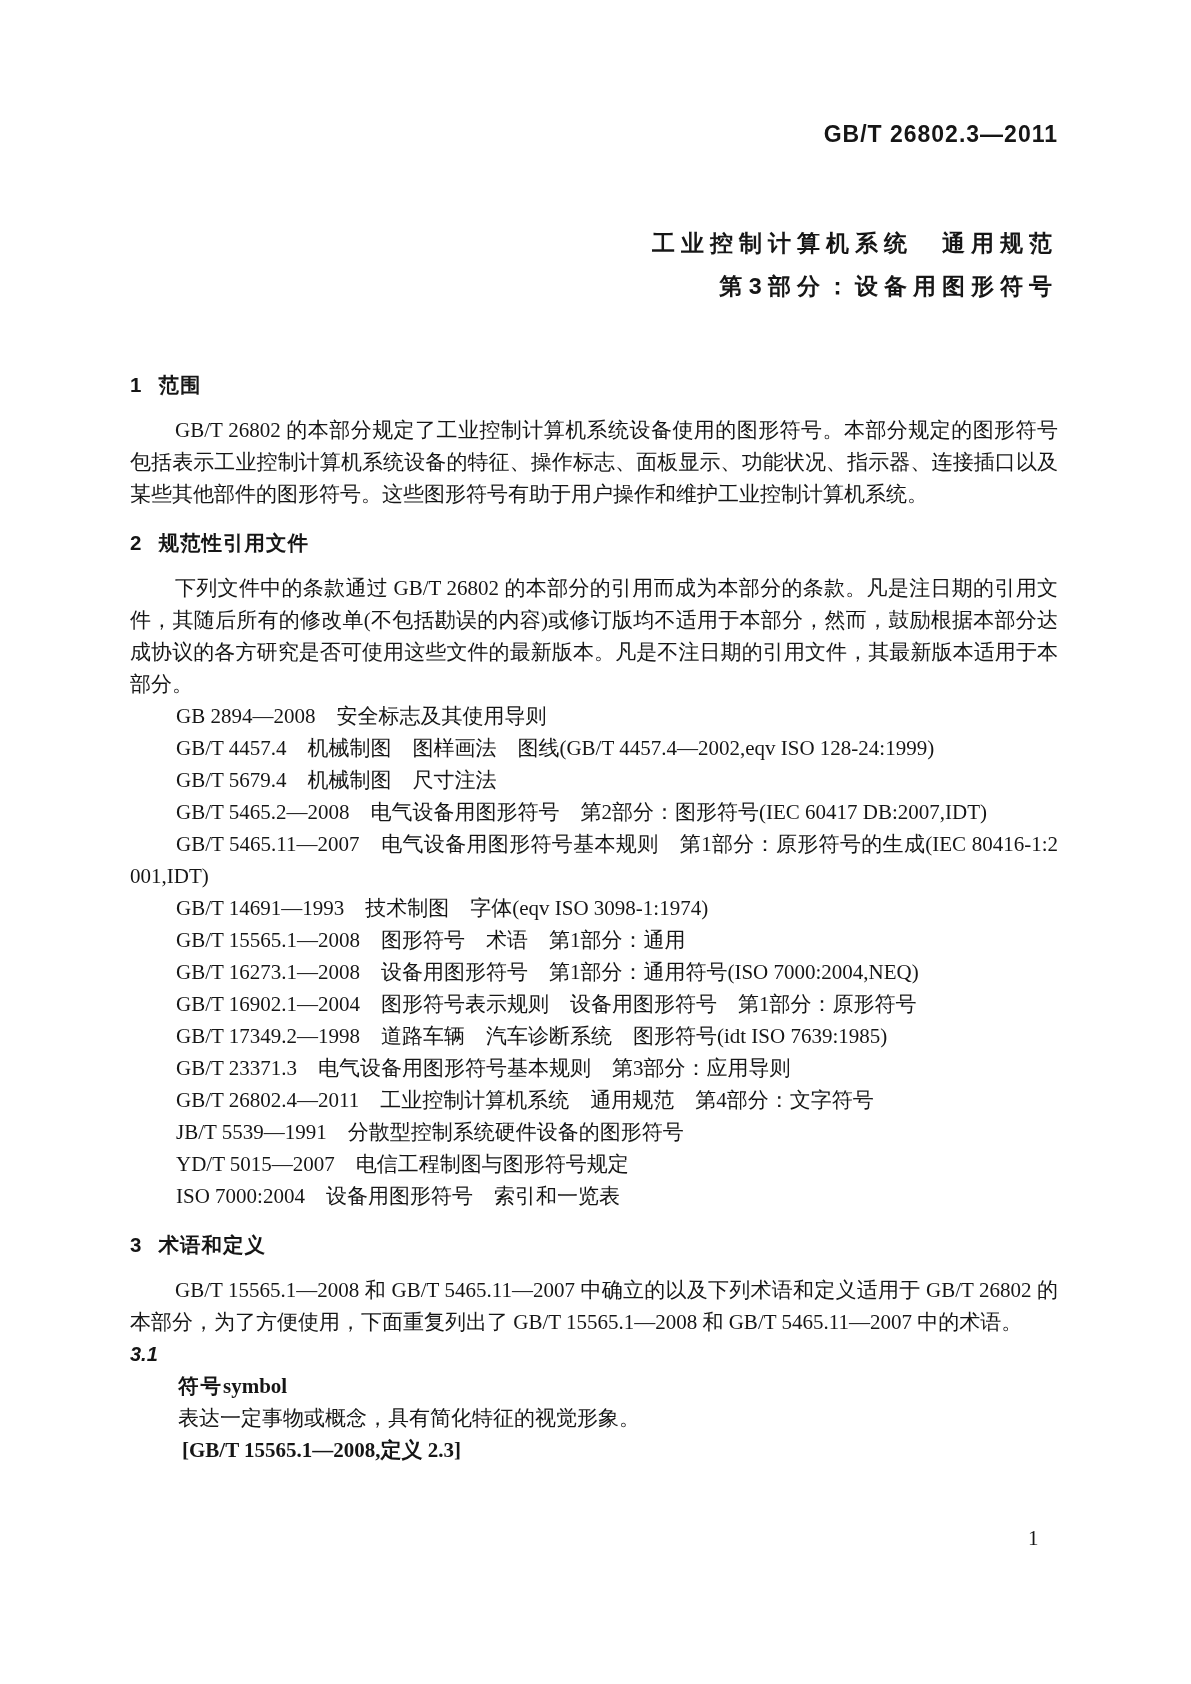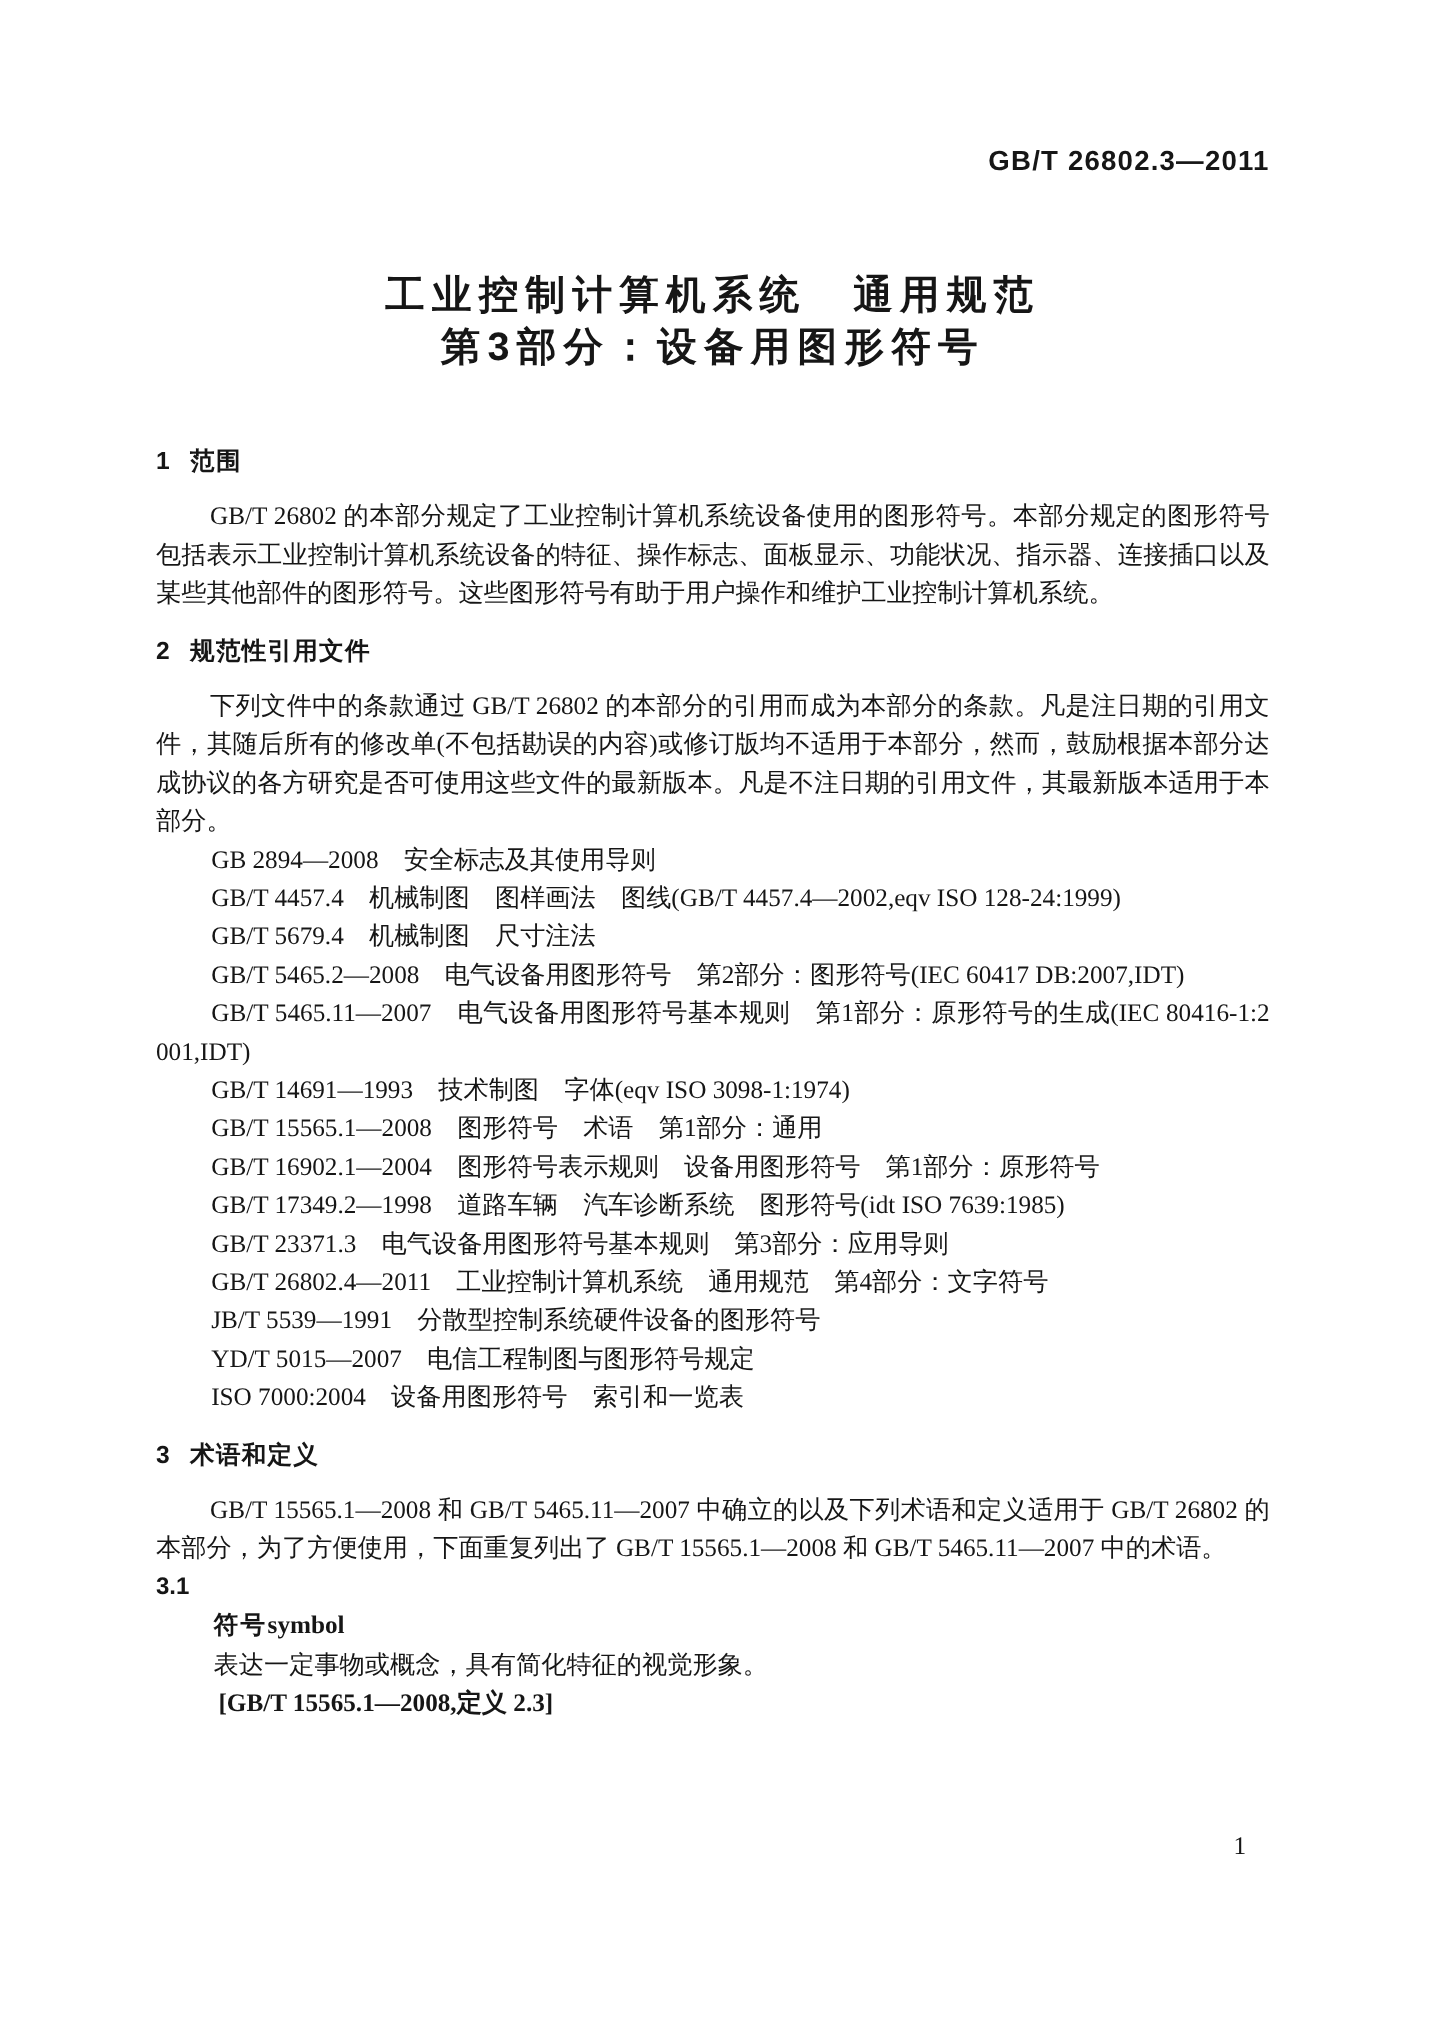--- a/index.html
+++ b/index.html
@@ -15,23 +15,23 @@
 
   .doc-code {
     position: absolute; top: 121px; right: 133px;
     font-family: "Liberation Sans", "DejaVu Sans", sans-serif;
     font-weight: 700; font-size: 23px; letter-spacing: 1px;
     white-space: nowrap;
   }
 
   .title-block {
     position: absolute; top: 224px; left: 130px; width: 928px;
-    text-align: center;
-    font-family: Liberation Sans, sans-serif;
-    font-weight: 700; font-size: 33px; letter-spacing: 6px;
+    text-align: right;
+    font-family: Liberation Mono, monospace;
+    font-weight: 700; font-size: 23px; letter-spacing: 6px;
   }
   .title-block .title-line { line-height: 43px; white-space: nowrap; }
 
   .content {
     position: absolute; top: 352px; left: 130px; width: 928px;
     font-size: 21px; line-height: 32px;
     text-align: justify;
     word-break: break-all;
   }
 
@@ -41,21 +41,21 @@
     margin: 18px 0 14px 0; text-align: left; letter-spacing: 1px;
     word-break: keep-all;
   }
   h2.sec-heading .sec-num { display: inline-block; margin-right: 17px; letter-spacing: 0; }
 
   p.body-para { margin: 0; text-indent: 45px; }
   p.ref-item  { margin: 0; text-indent: 46px; }
 
   .clause-num {
     font-family: "Liberation Sans", "DejaVu Sans", sans-serif;
-    font-weight: 700; font-size: 20px; line-height: 32px; margin: 0;
+    font-weight: 700; font-size: 20px; line-height: 32px; margin: 0; font-style: italic;
   }
   .term-line { margin: 0; padding-left: 48px; line-height: 32px; font-weight: 700; }
   .term-line .term-zh {
     font-family: "Liberation Sans", "DejaVu Sans", sans-serif;
     font-size: 20.5px; letter-spacing: 2px;
   }
   .term-line .term-en {
     font-family: "Liberation Serif", "DejaVu Serif", serif;
     font-size: 21px; letter-spacing: 0;
   }
@@ -87,20 +87,21 @@
       <span class="sec-num">2</span><span>规范性引用文件</span>
     </h2>
     <p class="body-para">下列文件中的条款通过 GB/T 26802 的本部分的引用而成为本部分的条款。凡是注日期的引用文件，其随后所有的修改单(不包括勘误的内容)或修订版均不适用于本部分，然而，鼓励根据本部分达成协议的各方研究是否可使用这些文件的最新版本。凡是不注日期的引用文件，其最新版本适用于本部分。</p>
     <p class="ref-item">GB 2894—2008　安全标志及其使用导则</p>
     <p class="ref-item">GB/T 4457.4　机械制图　图样画法　图线(GB/T 4457.4—2002,eqv ISO 128-24:1999)</p>
     <p class="ref-item">GB/T 5679.4　机械制图　尺寸注法</p>
     <p class="ref-item">GB/T 5465.2—2008　电气设备用图形符号　第2部分：图形符号(IEC 60417 DB:2007,IDT)</p>
     <p class="ref-item">GB/T 5465.11—2007　电气设备用图形符号基本规则　第1部分：原形符号的生成(IEC 80416-1:2001,IDT)</p>
     <p class="ref-item">GB/T 14691—1993　技术制图　字体(eqv ISO 3098-1:1974)</p>
     <p class="ref-item">GB/T 15565.1—2008　图形符号　术语　第1部分：通用</p>
+    <p class="ref-item">GB/T 16273.1—2008　设备用图形符号　第1部分：通用符号(ISO 7000:2004,NEQ)</p>
     <p class="ref-item">GB/T 16902.1—2004　图形符号表示规则　设备用图形符号　第1部分：原形符号</p>
     <p class="ref-item">GB/T 17349.2—1998　道路车辆　汽车诊断系统　图形符号(idt ISO 7639:1985)</p>
     <p class="ref-item">GB/T 23371.3　电气设备用图形符号基本规则　第3部分：应用导则</p>
     <p class="ref-item">GB/T 26802.4—2011　工业控制计算机系统　通用规范　第4部分：文字符号</p>
     <p class="ref-item">JB/T 5539—1991　分散型控制系统硬件设备的图形符号</p>
     <p class="ref-item">YD/T 5015—2007　电信工程制图与图形符号规定</p>
     <p class="ref-item">ISO 7000:2004　设备用图形符号　索引和一览表</p>
 
     <h2 class="sec-heading">
       <span class="sec-num">3</span><span>术语和定义</span>

